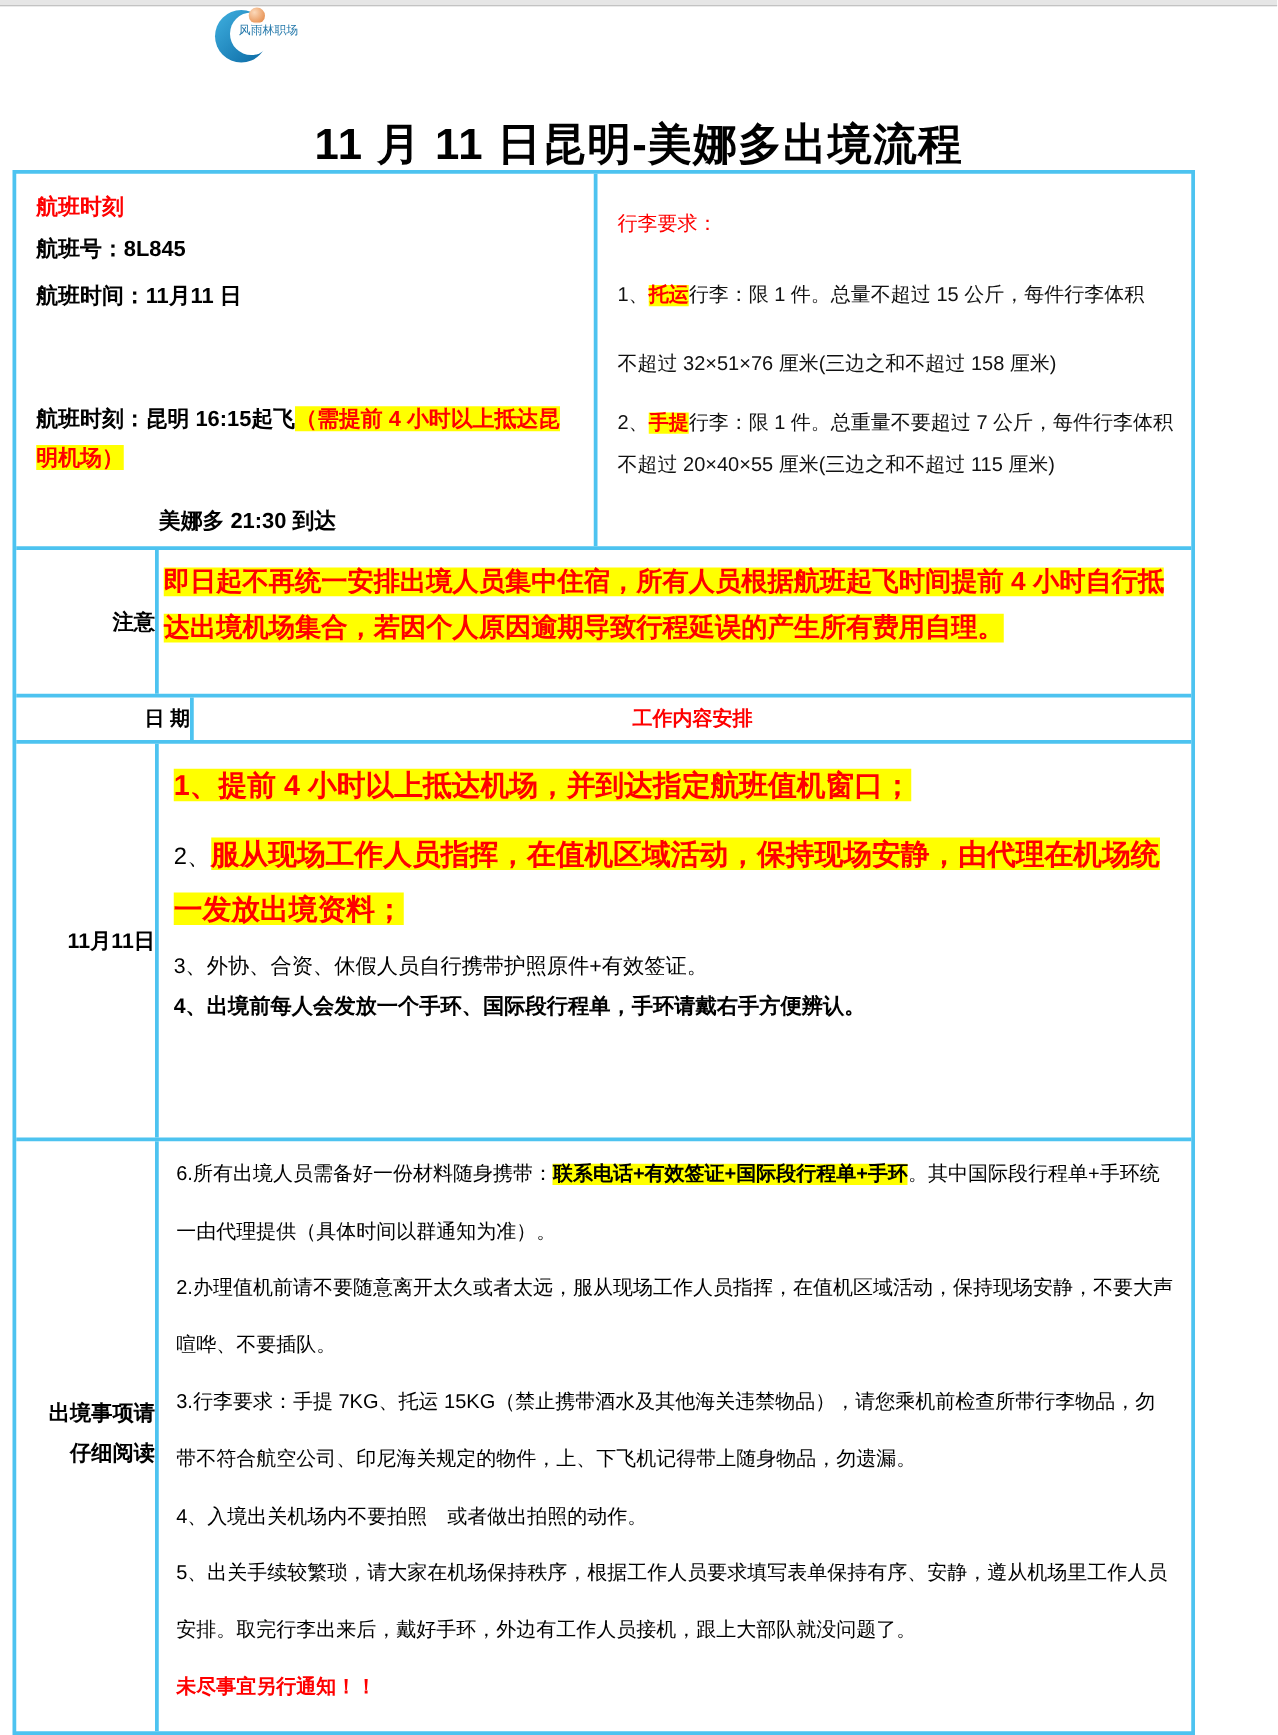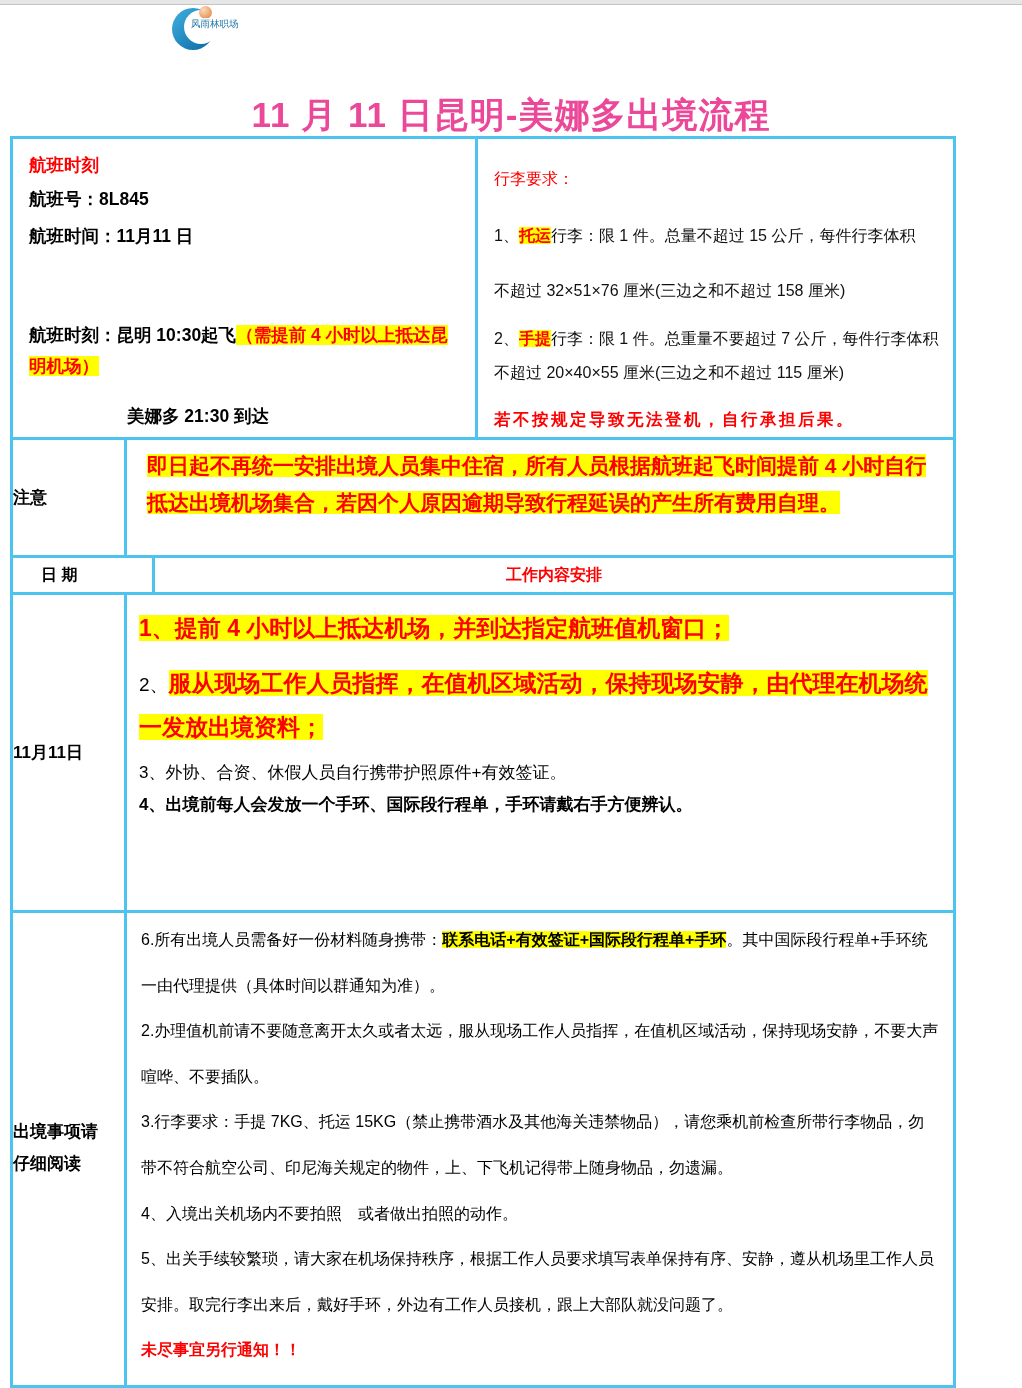--- a/index.html
+++ b/index.html
@@ -17,30 +17,30 @@
                 background:linear-gradient(135deg,#3aa9da 10%,#0f6ea8 90%); }
   .logo-inner { position:absolute; left:12px; top:2px; width:34px; height:34px; border-radius:50%;
                 background:#ffffff; }
   .logo-ball { position:absolute; left:27px; top:-2px; width:13px; height:13px; border-radius:50%;
                background:radial-gradient(circle at 35% 30%,#fcd9ba,#e07b33); }
   .logo-text { position:absolute; left:18px; top:10px; font-size:9.5px; color:#2277aa;
                white-space:nowrap; background:rgba(255,255,255,0.85); padding:0 1px; }
 
   
   .doc-title { position:absolute; top:92px; left:0; width:1022px; text-align:center;
-               font-size:35px; font-weight:bold; color:#ec4899; letter-spacing:1px; }
+               font-size:35px; font-weight:bold; color:#000000; letter-spacing:1px; }
 
   
   .sheet { position:absolute; left:10px; top:136px; width:946px; height:1252px;
            border:3px solid #4dc3f0; display:flex; flex-direction:column; background:#fff; }
   .trow { display:flex; flex-direction:row; border-top:3px solid #4dc3f0; }
   .trow.first { border-top:none; }
   .r1 { height:298px; } .r2 { height:118px; } .r3 { height:37px;padding-left:28px; } .r4 { height:318px; } .r5 { flex:1; }
   .lcell { border-right:3px solid #4dc3f0; flex-shrink:0; display:flex; flex-direction:column;
-           align-items:flex-start; justify-content:center; font-weight:bold; font-size:17px; }
+           align-items:flex-end; justify-content:center; font-weight:bold; font-size:17px; }
   .rcell { flex:1; min-width:0; }
   .hl-red  { background:#ffff00; color:#fe0000; font-weight:bold; }
   .hl-bold { background:#ffff00; color:#000; font-weight:bold; }
 
   
   .flight-cell { width:465px; border-right:3px solid #4dc3f0; padding:14px 18px 0 16px;
                  font-size:17.5px; font-weight:bold; flex-shrink:0; }
   .flight-cell p { margin:0; }
   .f-header { color:#fe0000; margin-bottom:10px !important; }
   .f-no   { margin-bottom:13px !important; }
@@ -52,21 +52,21 @@
   .luggage-cell { padding:0 12px 0 16px; font-size:16px; color:#111; }
   .luggage-cell p { margin:0; }
   .lg-header { color:#fe0000; margin-top:30px !important; }
   .lg-line1  { margin-top:36px !important; }
   .lg-line2  { margin-top:34px !important; }
   .lg-item2  { margin-top:20px !important; line-height:2.1; }
   .lg-warning{ margin-top:20px !important; color:#fe0000; font-weight:bold;
                letter-spacing:2.5px; font-size:16.5px; }
 
   
-  .notice-cell { padding:8px 20px; }
+  .notice-cell { padding:8px 4px; }
   .notice-text { font-size:21px; font-weight:bold; line-height:1.76; margin:0; }
 
   
   .r3 .rcell { display:flex; align-items:center; justify-content:center; }
   .content-label { font-size:16px; font-weight:bold; color:#fe0000; }
 
   
   .plan-cell { padding:18px 24px 0 12px; }
   .plan-cell p { margin:0; }
   .d1 { font-size:23px; margin-bottom:17px !important; }
@@ -98,29 +98,28 @@
 
   <div class="doc-title">11 月 11 日昆明-美娜多出境流程</div>
 
   <div class="sheet">
 
     <div class="trow first r1">
       <div class="flight-cell">
         <p class="f-header">航班时刻</p>
         <p class="f-no">航班号：8L845</p>
         <p class="f-date">航班时间：11月11 日</p>
-        <p class="f-sched"><span>航班时刻：昆明 10:30起飞</span><span class="hl-red">（需提前 4 小时以上抵达昆明机场）</span></p>
+        <p class="f-sched"><span>航班时刻：昆明 16:15起飞</span><span class="hl-red">（需提前 4 小时以上抵达昆明机场）</span></p>
         <p class="f-arrival">美娜多 21:30 到达</p>
       </div>
       <div class="rcell luggage-cell">
         <p class="lg-header">行李要求：</p>
         <p class="lg-line1"><span>1、</span><span class="hl-red">托运</span><span>行李：限 1 件。总量不超过 15 公斤，每件行李体积</span></p>
         <p class="lg-line2">不超过 32×51×76 厘米(三边之和不超过 158 厘米)</p>
         <p class="lg-item2"><span>2、</span><span class="hl-red">手提</span><span>行李：限 1 件。总重量不要超过 7 公斤，每件行李体积不超过 20×40×55 厘米(三边之和不超过 115 厘米)</span></p>
-        <p class="lg-warning">若不按规定导致无法登机，自行承担后果。</p>
       </div>
     </div>
 
     <div class="trow r2">
       <div class="lcell" style="width:114px;">
         <span>注意</span>
       </div>
       <div class="rcell notice-cell">
         <p class="notice-text"><span class="hl-red">即日起不再统一安排出境人员集中住宿，所有人员根据航班起飞时间提前 4 小时自行抵达出境机场集合，若因个人原因逾期导致行程延误的产生所有费用自理。</span></p>
       </div>

